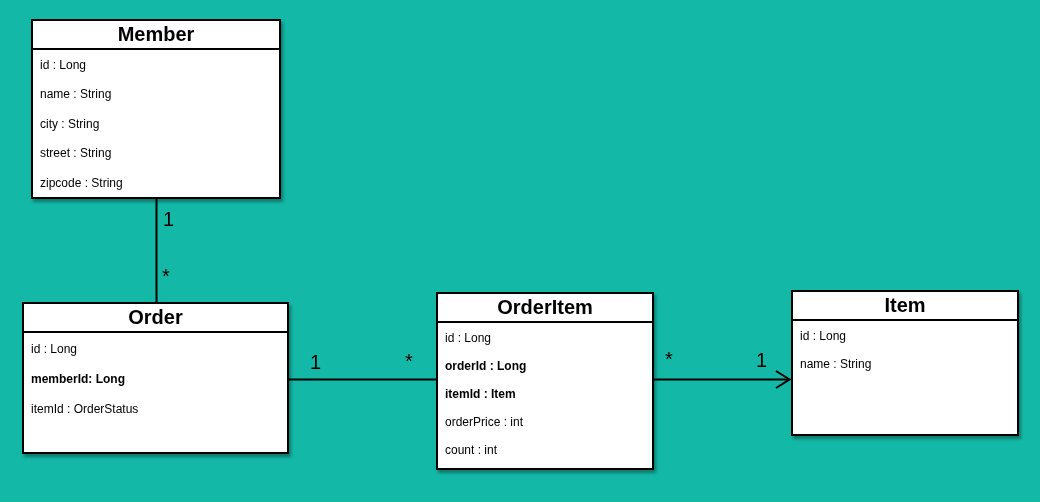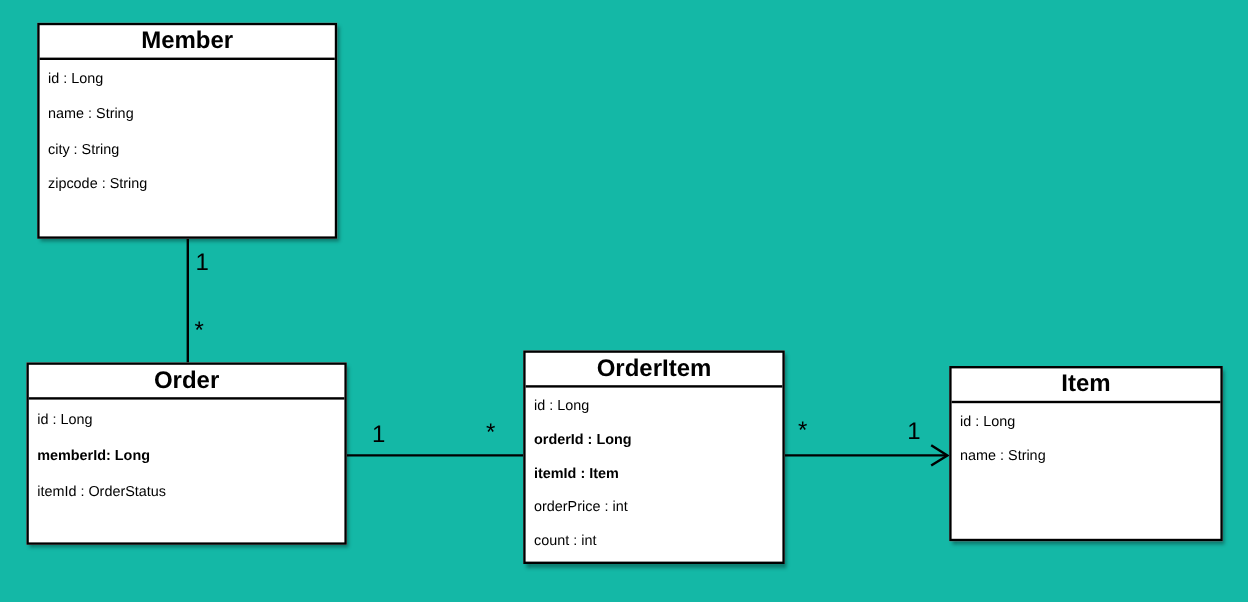--- a/index.html
+++ b/index.html
@@ -39,21 +39,21 @@
   .attr {
     font-size: 12px;
     white-space: nowrap;
     overflow: hidden;
   }
   .attr.bold { font-weight: bold; }
 
   .box-member    { left: 31px;  top: 19px;  width: 250px; height: 180px; }
   .box-order     { left: 22px;  top: 302px; width: 267px; height: 152px; }
   .box-orderitem { left: 436px; top: 292px; width: 218px; height: 178px; }
-  .box-item      { left: 791px; top: 305px; width: 228px; height: 146px; }
+  .box-item      { left: 791px; top: 290px; width: 228px; height: 146px; }
 
   .box-member    .attr { line-height: 29.4px; }
   .box-order     .attr { line-height: 30.2px; }
   .box-orderitem .attr { line-height: 28px; }
   .box-item      .attr { line-height: 28.4px; }
 
   .links {
     position: absolute;
     left: 0; top: 0;
     width: 1040px;
@@ -84,20 +84,21 @@
     <line x1="654" y1="379.5" x2="789" y2="379.5"></line>
     <polyline points="776,371 789.5,379.5 776,388"></polyline>
   </svg>
 
   <div class="class-box box-member">
     <div class="class-title">Member</div>
     <div class="class-attrs">
       <div class="attr">id : Long</div>
       <div class="attr">name : String</div>
       <div class="attr">city : String</div>
+      <div class="attr">street : String</div>
       <div class="attr">zipcode : String</div>
     </div>
   </div>
 
   <div class="class-box box-order">
     <div class="class-title">Order</div>
     <div class="class-attrs">
       <div class="attr">id : Long</div>
       <div class="attr bold">memberId: Long</div>
       <div class="attr">itemId : OrderStatus</div>

